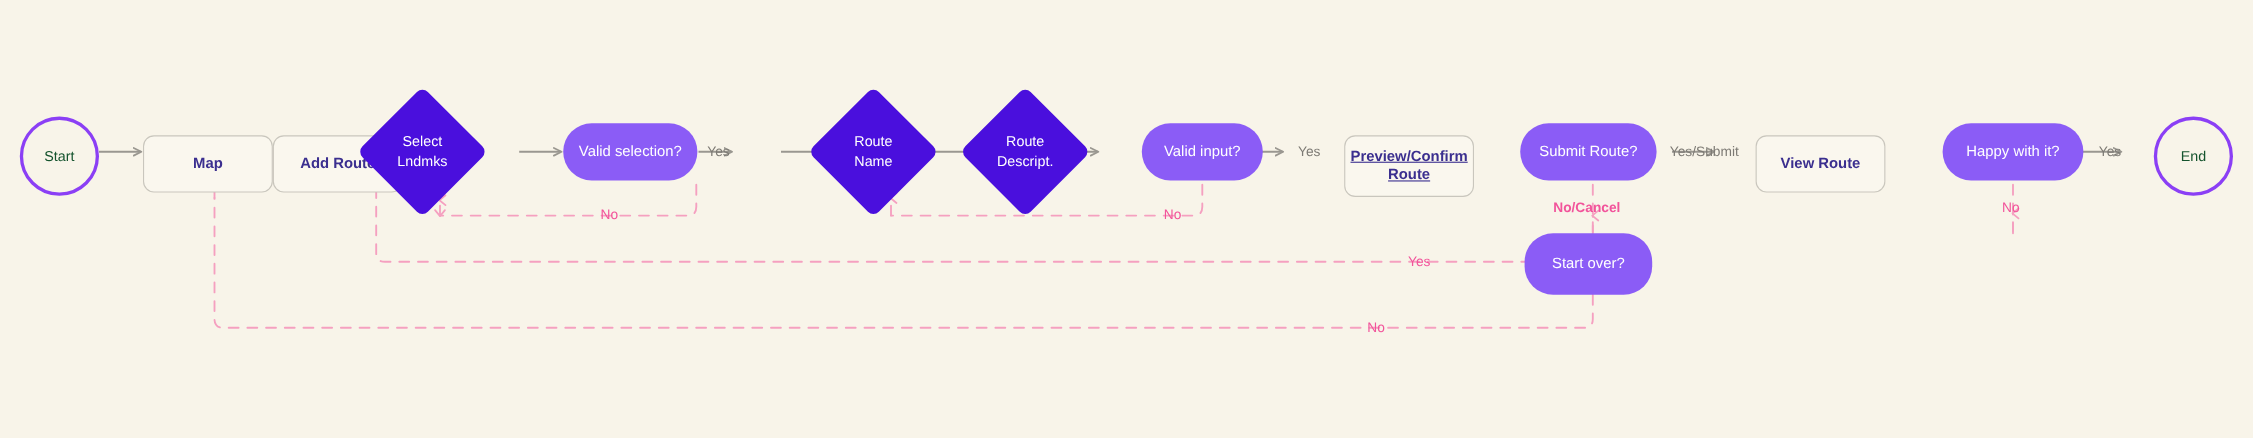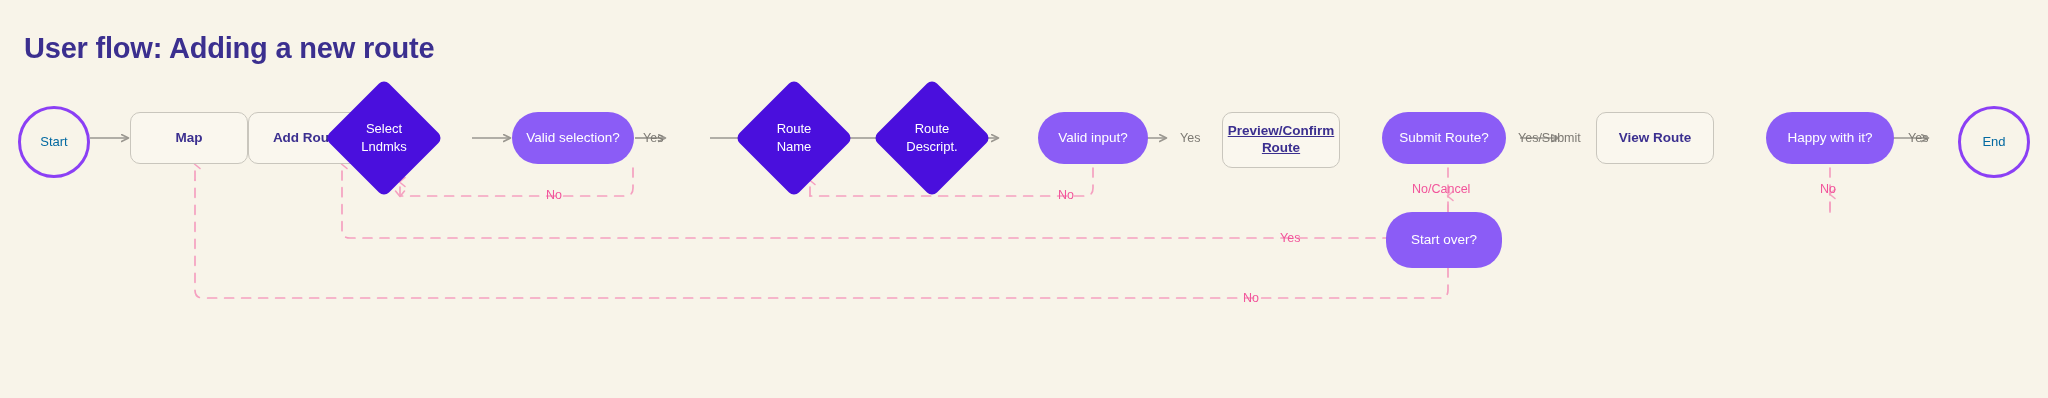--- a/index.html
+++ b/index.html
@@ -37,31 +37,32 @@
     align-items: center;
     justify-content: center;
     text-align: center;
     line-height: 1.25;
   }
   
   .terminal {
     border: 3px solid #8b3ff5;
     border-radius: 50%;
     background: transparent;
-    color: #0369a1;
+    color: #14532d;
     font-size: 13px;
   }
   
   .process {
     border: 1px solid #c9c6bd;
     border-radius: 10px;
     background: #faf7ee;
     color: #3b2f8f;
     font-size: 13.5px;
     font-weight: bold;
+    margin-top: 11px;
   }
   
   .pill {
     background: #8b5cf6;
     border-radius: 26px;
     color: #ffffff;
     font-size: 13.5px;
   }
   
   .diamond-wrap {
@@ -96,21 +97,20 @@
   .edge-label.no {
     color: #f2549b;
   }
   .nl { display: block; }
 </style>
 </head>
 <body>
 
 <div id="canvas">
 
-  <div id="title">User flow: Adding a new route</div>
 
   <svg id="wires" viewBox="0 0 2048 398">
     <defs>
       <marker id="arrowSolid" markerWidth="9" markerHeight="9" refX="7" refY="4.5" orient="auto" markerUnits="userSpaceOnUse">
         <path d="M0.5,1 L7.5,4.5 L0.5,8" fill="none" stroke="#9a9790" stroke-width="1.6" stroke-linecap="round" stroke-linejoin="round"></path>
       </marker>
       <marker id="arrowPinkUp" markerWidth="12" markerHeight="12" refX="6" refY="3" orient="auto" markerUnits="userSpaceOnUse">
         <path d="M1.5,8 L6,2.5 L10.5,8" fill="none" stroke="#f5a0c0" stroke-width="1.6" stroke-linecap="round" stroke-linejoin="round"></path>
       </marker>
     </defs>
@@ -238,21 +238,21 @@
   <div class="edge-label" style="left:1180px; top:131px;">Yes</div>
 
   <div class="edge-label" style="left:1518px; top:131px;">Yes/Submit</div>
 
   <div class="edge-label" style="left:1908px; top:131px;">Yes</div>
 
   <div class="edge-label no" style="left:546px; top:188px;">No</div>
 
   <div class="edge-label no" style="left:1058px; top:188px;">No</div>
 
-  <div class="edge-label no" style="left:1412px; top:182px;">No/Cancel</div>
+  <div class="edge-label no" style="left:1412px; top:182px;font-weight:bold;">No/Cancel</div>
 
   <div class="edge-label no" style="left:1820px; top:182px;">No</div>
 
   <div class="edge-label no" style="left:1280px; top:231px;">Yes</div>
 
   <div class="edge-label no" style="left:1243px; top:291px;">No</div>
 
 </div>
 
 </body></html>

